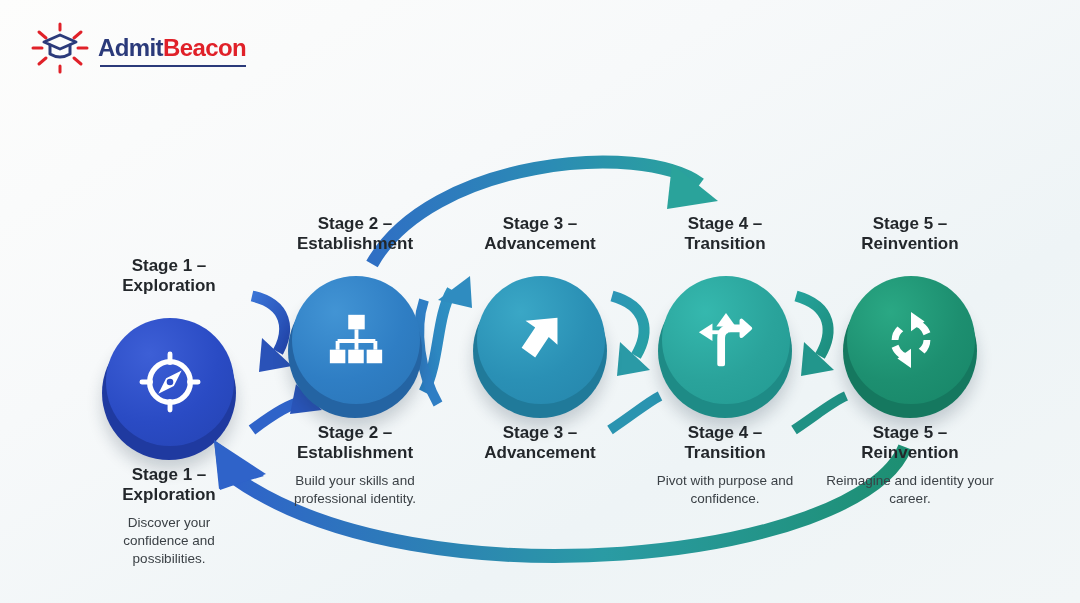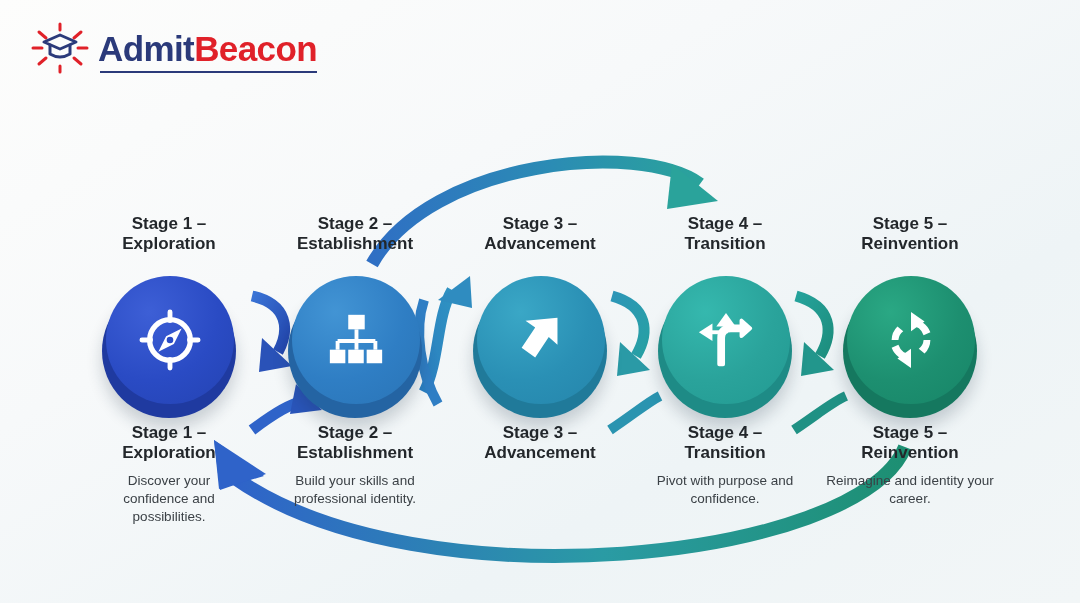--- a/index.html
+++ b/index.html
@@ -12,21 +12,21 @@
   }
   #stage { position:absolute; inset:0; }
 
   
   .logo-row {
     position:absolute; left:30px; top:22px;
     display:flex; align-items:center; gap:8px;
   }
   .logo-mark { width:60px; height:52px; flex:0 0 auto; }
   .logo-text {
-    font-size:35px; font-weight:bold; letter-spacing:-0.6px;
+    font-size:24px; font-weight:bold; letter-spacing:-0.6px;
     line-height:1; position:relative; white-space:nowrap;
     font-family:"Liberation Sans", sans-serif;
   }
   .logo-admit { color:#2b3a7a; }
   .logo-beacon { color:#e02129; }
   .logo-underline {
     position:absolute; left:2px; right:0; bottom:-7px; height:2px;
     background:#2b3a7a;
   }
 
@@ -168,21 +168,21 @@
 
     <g>
       <path d="M796,296 C 832,306 834,332 820,356" fill="none" stroke="url(#g45)" stroke-width="11" stroke-linecap="butt"></path>
       <path d="M804,342 L834,370 L801,376 Z" fill="#22968c"></path>
       <path d="M794,430 C 818,414 832,402 846,396" fill="none" stroke="#1f9184" stroke-width="10" stroke-linecap="butt"></path>
     </g>
   </svg>
 
   <div class="stages">
 
-    <div class="stage-col" style="left:76px;">
+    <div class="stage-col" style="left:76px;margin-top:42px;">
       <div class="top-label">
         <div>Stage 1 –</div>
         <div>Exploration</div>
       </div>
       <div class="disc-wrap">
         <div class="disc-base" style="background:#1f3aa0;"></div>
         <div class="disc-top" style="background:radial-gradient(circle at 34% 28%, #3d5fd6 0%, #2a4bc4 55%, #2443b2 100%);">
           <span>
             <svg viewBox="0 0 64 64" xmlns="http://www.w3.org/2000/svg">
               <circle cx="32" cy="32" r="21" fill="none" stroke="#ffffff" stroke-width="5.5"></circle>

